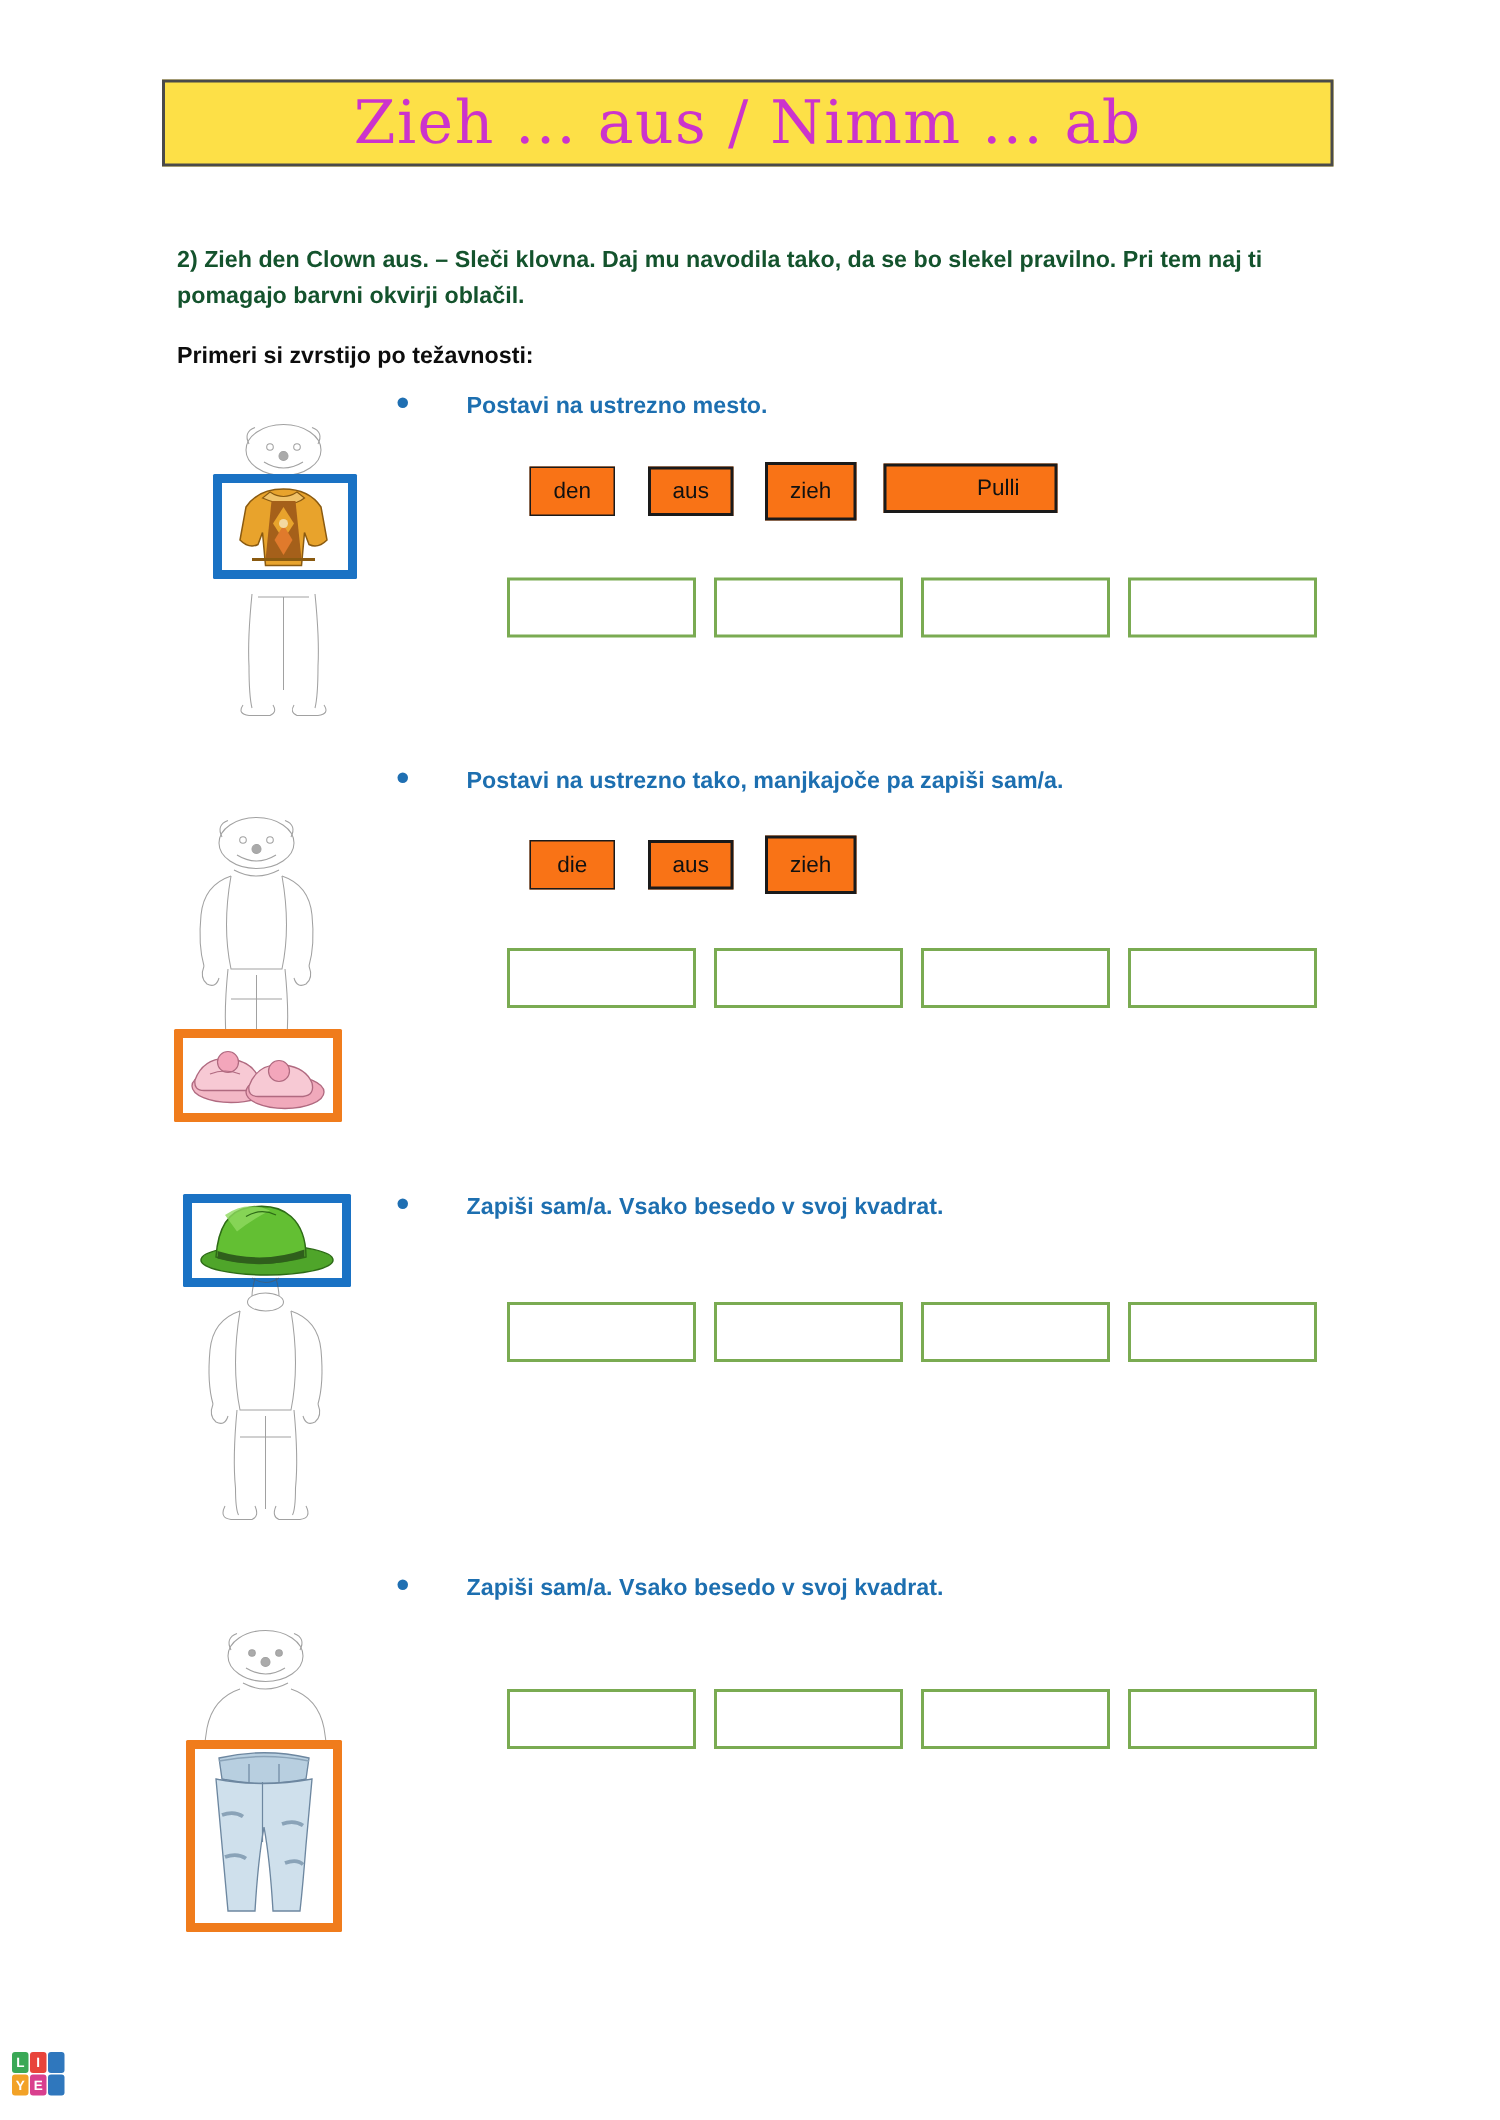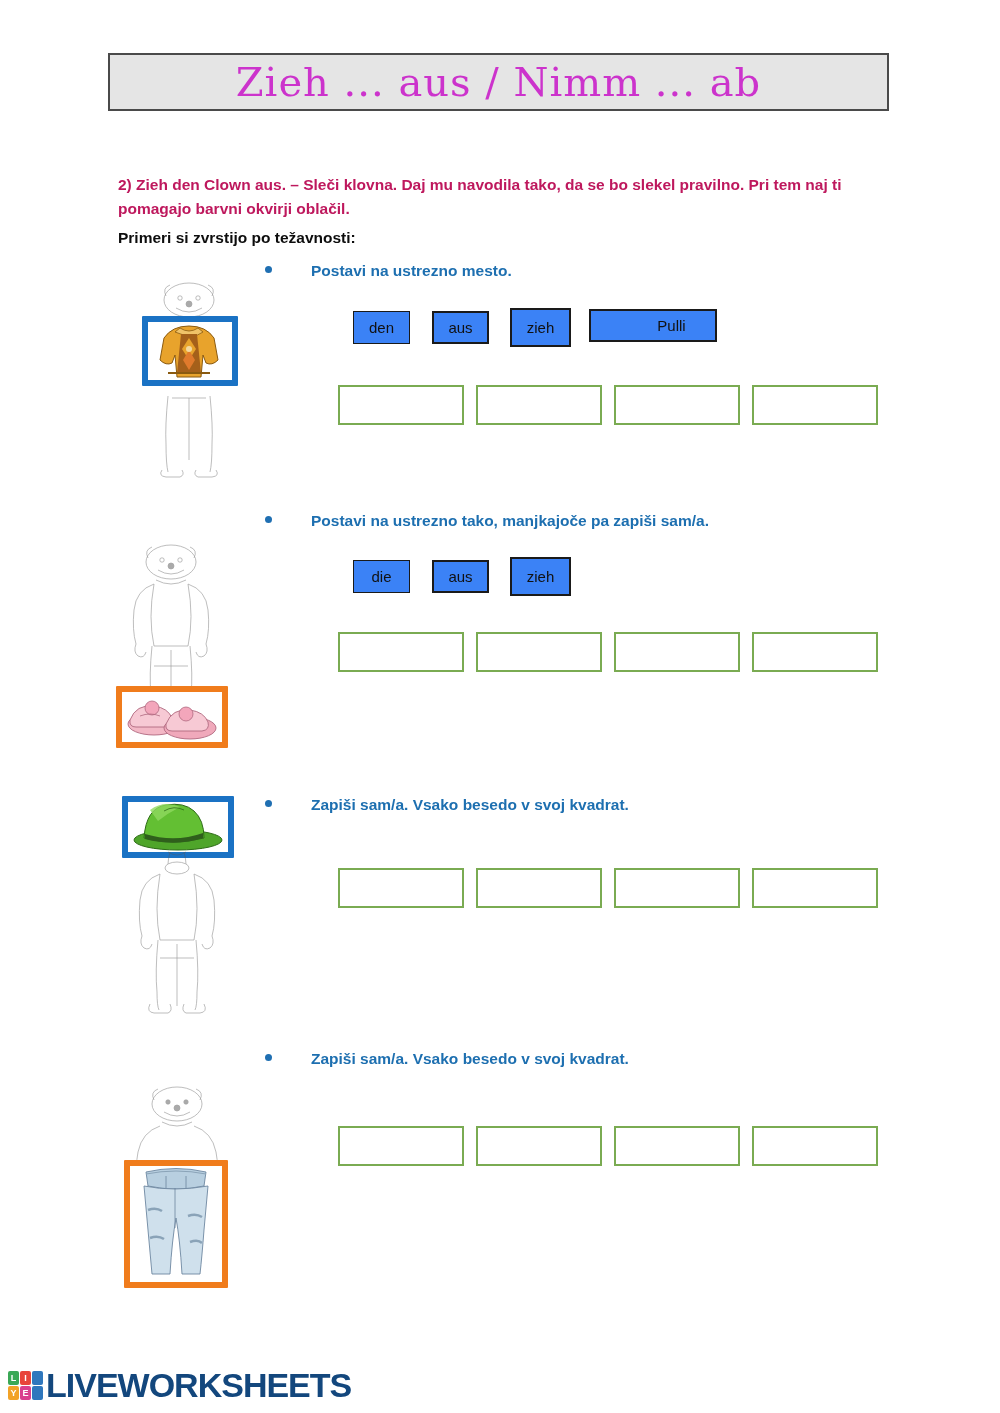--- a/index.html
+++ b/index.html
@@ -18,21 +18,21 @@
 
   
   .title-box {
     position: absolute;
     left: 108px;
     top: 53px;
     width: 781px;
     height: 58px;
     border: 2px solid #4a4a4a;
     box-sizing: border-box;
-    background: #e5e5e5;
+    background: #fde047;
   }
   .title-text {
     position: absolute;
     left: 0;
     top: 0;
     width: 100%;
     height: 100%;
     display: flex;
     align-items: center;
     justify-content: center;
@@ -40,26 +40,26 @@
     font-size: 40px;
     letter-spacing: 1px;
     color: #cc33cc;
     white-space: nowrap;
   }
 
   
   .intro {
     position: absolute;
     left: 118px;
-    top: 173px;
+    top: 162px;
     width: 756px;
     font-size: 15.5px;
     font-weight: bold;
     line-height: 1.55;
-    color: #be185d;
+    color: #14532d;
   }
   .subintro {
     position: absolute;
     left: 118px;
     top: 226px;
     width: 756px;
     font-size: 15.5px;
     font-weight: bold;
     line-height: 1.5;
     color: #0d0d0d;
@@ -106,33 +106,33 @@
   .tiles {
     position: absolute;
     left: 353px;
     display: flex;
     align-items: flex-start;
   }
   .ex1 .tiles { top: 49px; }
   .ex2 .tiles { top: 48px; justify-content: flex-end; }
   .tile {
     box-sizing: border-box;
-    background: #3b82f6;
+    background: #f97316;
     border: 1px solid #1a1a1a;
     display: flex;
     align-items: center;
     justify-content: center;
     font-size: 15px;
     color: #111111;
     font-family: "Liberation Sans", sans-serif;
   }
   .tile-0 { width: 57px; height: 33px; margin-right: 22px; border-width: 1px; }
   .tile-1 { width: 57px; height: 33px; margin-right: 21px; border-width: 2px; }
   .tile-2 { width: 61px; height: 39px; margin-right: 18px; border-width: 2px; margin-top: -3px; }
-  .tile-3 { width: 128px; height: 33px; border-width: 2px; margin-top: -2px; padding-left: 37px; }
+  .tile-3 { width: 116px; height: 33px; border-width: 2px; margin-top: -2px; padding-left: 37px; }
 
   
   .answers {
     position: absolute;
     left: 338px;
     display: flex;
   }
   .ex1 .answers { top: 123px; }
   .ex2 .answers { top: 120px; }
   .ex3 .answers { top: 72px; }
@@ -405,14 +405,13 @@
 
 <div class="footer-logo">
   <div class="logo-tiles">
     <div class="logo-tile" style="background: rgb(58, 168, 86);">L</div>
     <div class="logo-tile" style="background: rgb(232, 68, 59);">I</div>
     <div class="logo-tile" style="background: rgb(47, 119, 189);"></div>
     <div class="logo-tile" style="background: rgb(242, 162, 39);">Y</div>
     <div class="logo-tile" style="background: rgb(217, 63, 142);">E</div>
     <div class="logo-tile" style="background: rgb(47, 119, 189);"></div>
   </div>
-  <div class="logo-word">LIVEWORKSHEETS</div>
 </div>
 
 </body></html>

